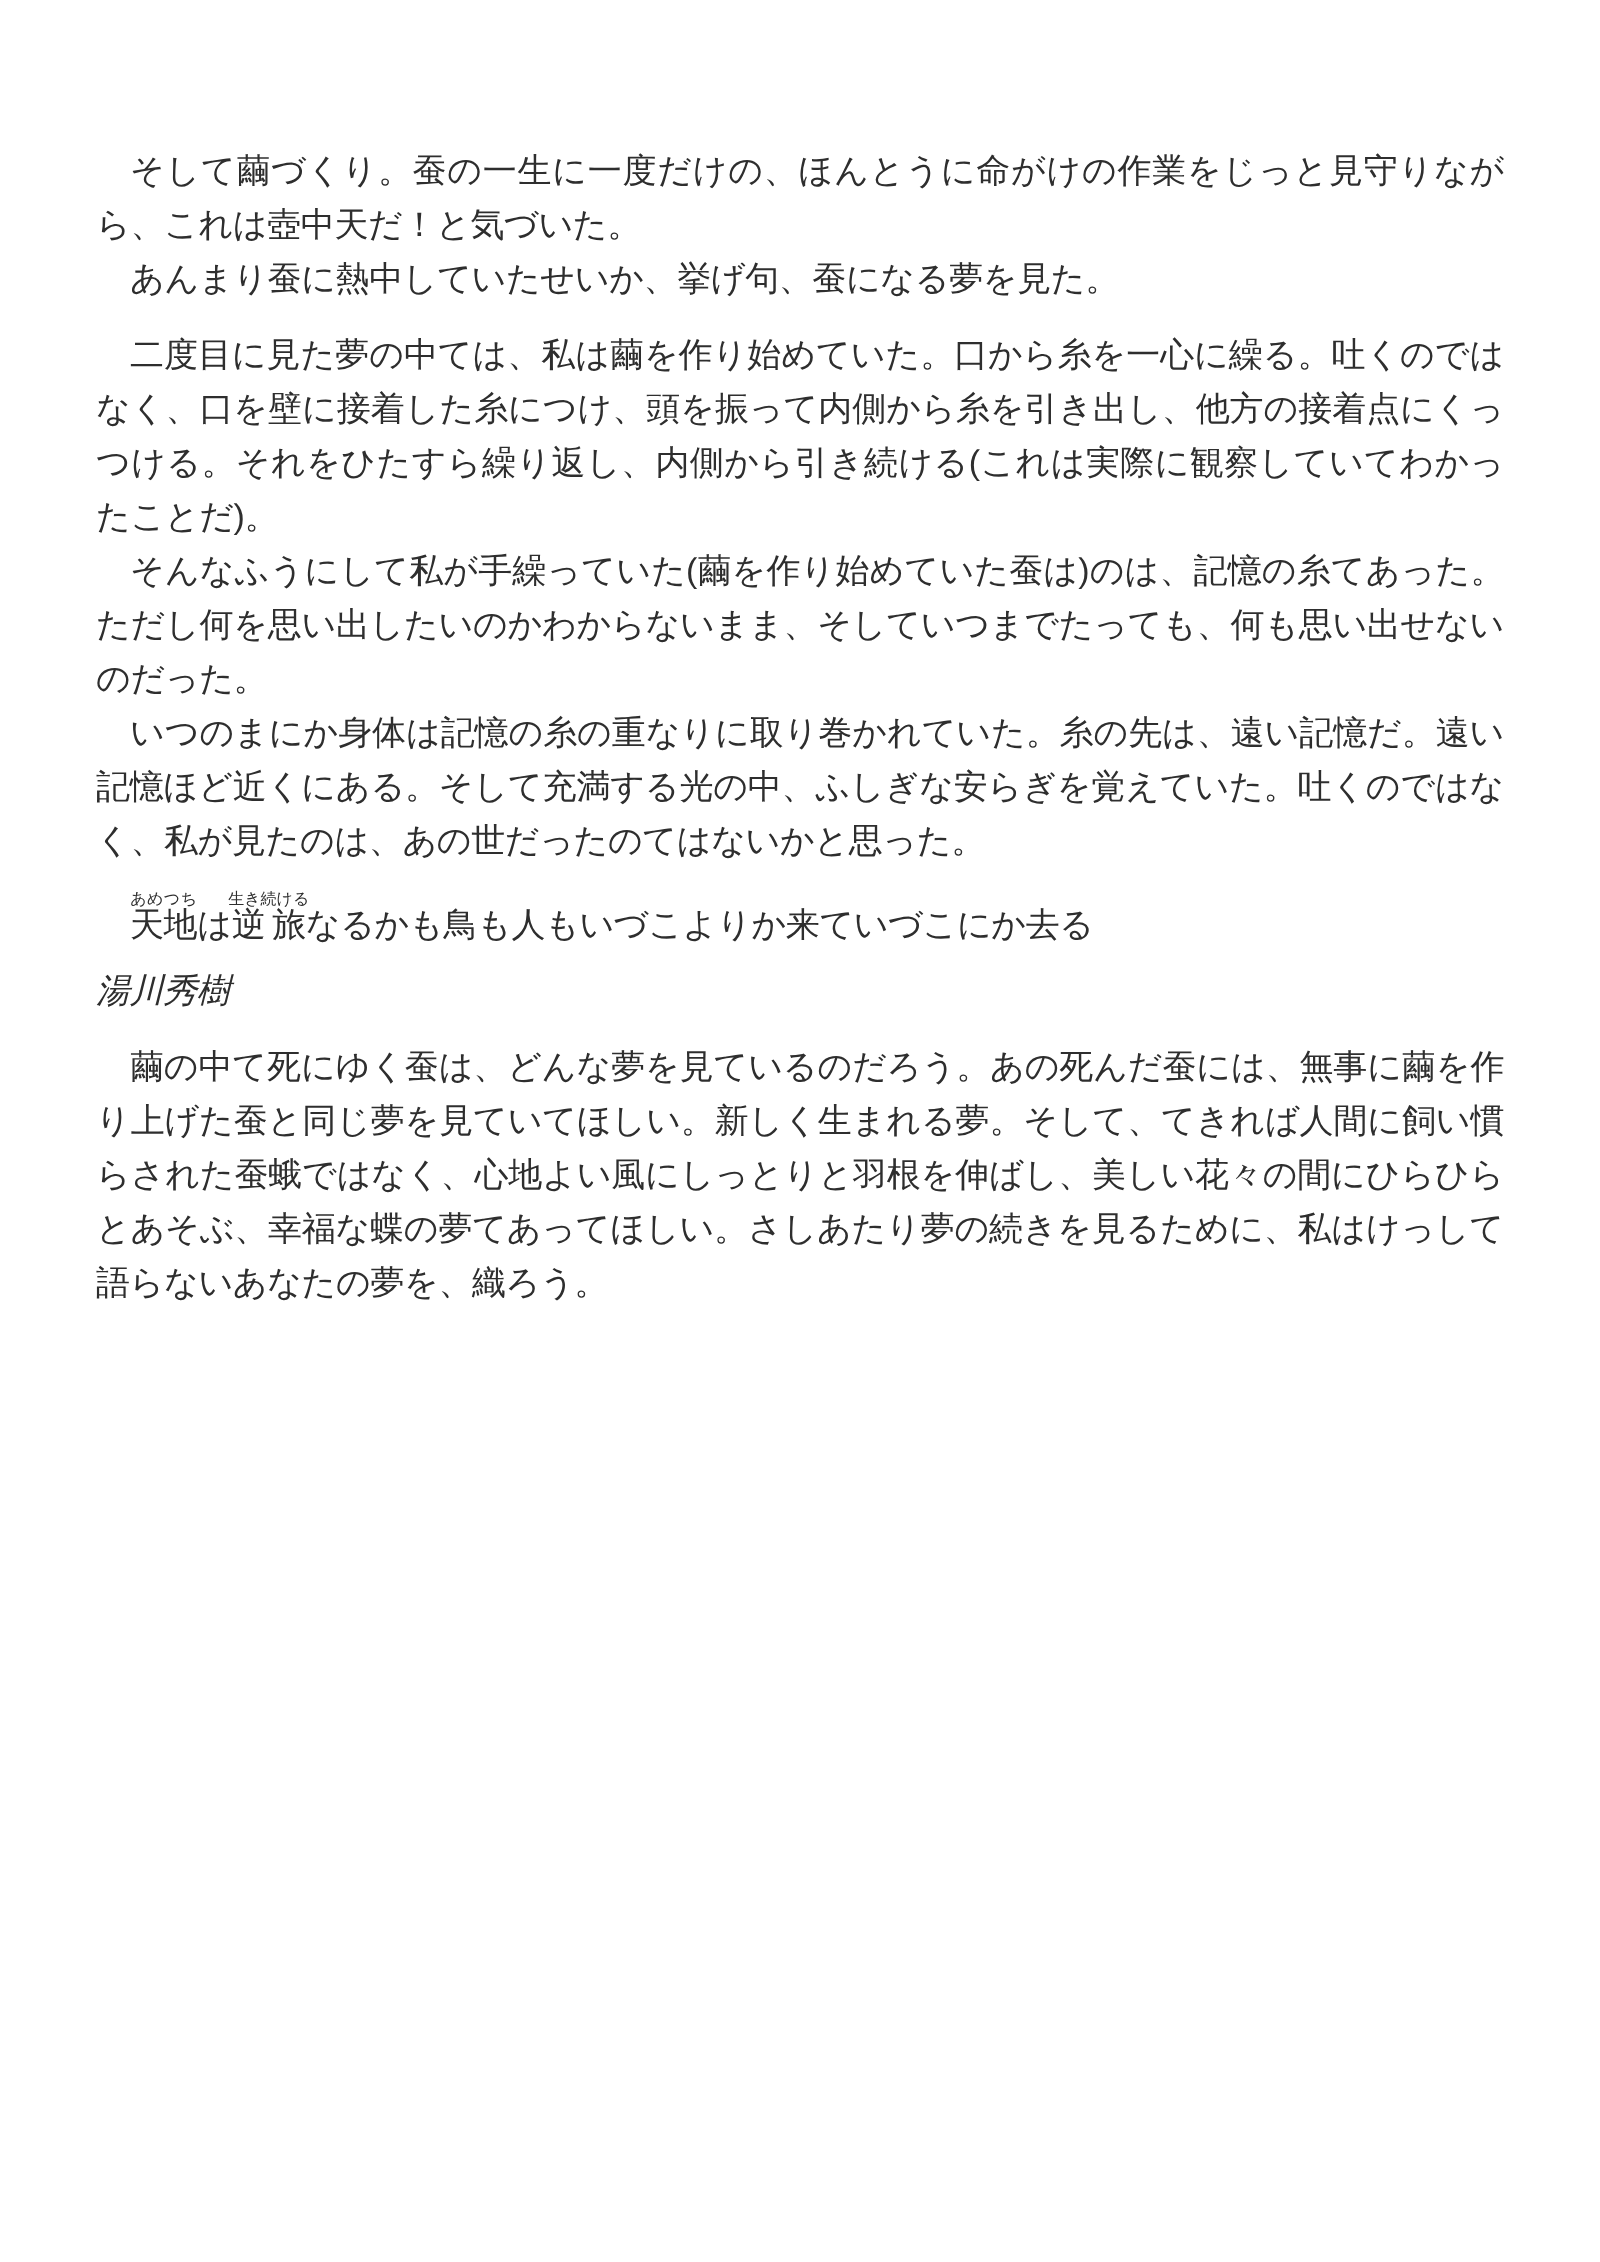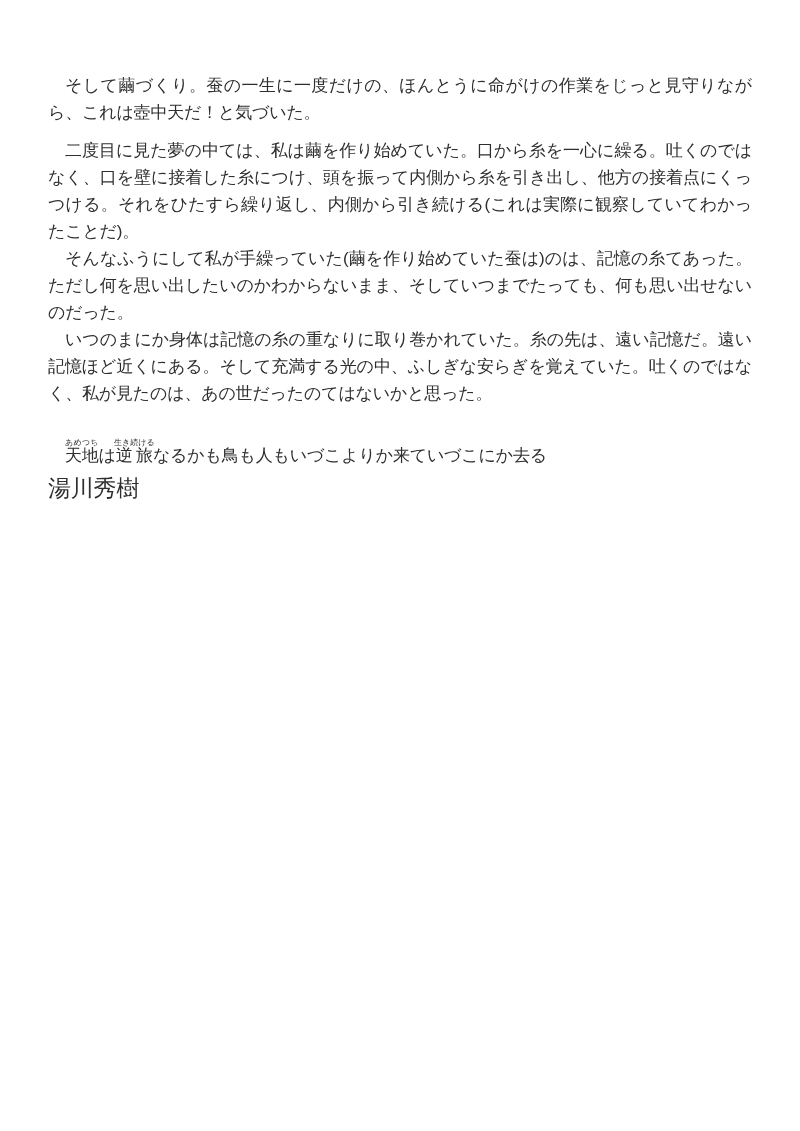--- a/index.html
+++ b/index.html
@@ -38,47 +38,51 @@
     letter-spacing: -0.2px;
     line-height: 27px;
     text-indent: 0;
     padding-left: 1em;
     text-align: left;
   }
   .poem-line ruby rt {
     font-size: 8px;
     letter-spacing: 0;
     color: #2e2e2e;
-    margin-top: 20px;
   }
   .poem-block .poem-attribution {
     margin: 6px 0 0 0;
-    font-size: 23px;
+    font-size: 17px;
     letter-spacing: -0.2px;
     line-height: 27px;
     text-indent: 0;
     text-align: left;
+    font-style: italic;
   }
 </style>
 </head>
 <body>
 
 <div class="page">
 
   <div class="section">
     <p>そして繭づくり。蚕の一生に一度だけの、ほんとうに命がけの作業をじっと見守りながら、これは壺中天だ！と気づいた。</p>
+    <p>あんまり蚕に熱中していたせいか、挙げ句、蚕になる夢を見た。</p>
   </div>
 
   <div class="section">
     <p>二度目に見た夢の中ては、私は繭を作り始めていた。口から糸を一心に繰る。吐くのではなく、口を壁に接着した糸につけ、頭を振って内側から糸を引き出し、他方の接着点にくっつける。それをひたすら繰り返し、内側から引き続ける(これは実際に観察していてわかったことだ)。</p>
     <p>そんなふうにして私が手繰っていた(繭を作り始めていた蚕は)のは、記憶の糸てあった。ただし何を思い出したいのかわからないまま、そしていつまでたっても、何も思い出せないのだった。</p>
     <p>いつのまにか身体は記憶の糸の重なりに取り巻かれていた。糸の先は、遠い記憶だ。遠い記憶ほど近くにある。そして充満する光の中、ふしぎな安らぎを覚えていた。吐くのではなく、私が見たのは、あの世だったのてはないかと思った。</p>
   </div>
 
 
 
   <div class="section poem-block">
     <p class="poem-line"><ruby><span>天地</span><rt>あめつち</rt></ruby><span>は</span><ruby><span>逆旅</span><rt>生き続ける</rt></ruby><span>なるかも鳥も人もいづこよりか来ていづこにか去る</span></p>
     <p class="poem-attribution">湯川秀樹</p>
   </div>
 
+  <div class="section">
+    <p>繭の中て死にゆく蚕は、どんな夢を見ているのだろう。あの死んだ蚕には、無事に繭を作り上げた蚕と同じ夢を見ていてほしい。新しく生まれる夢。そして、てきれば人間に飼い慣らされた蚕蛾ではなく、心地よい風にしっとりと羽根を伸ばし、美しい花々の間にひらひらとあそぶ、幸福な蝶の夢てあってほしい。さしあたり夢の続きを見るために、私はけっして語らないあなたの夢を、織ろう。</p>
+  </div>
 
 </div>
 
 </body></html>

